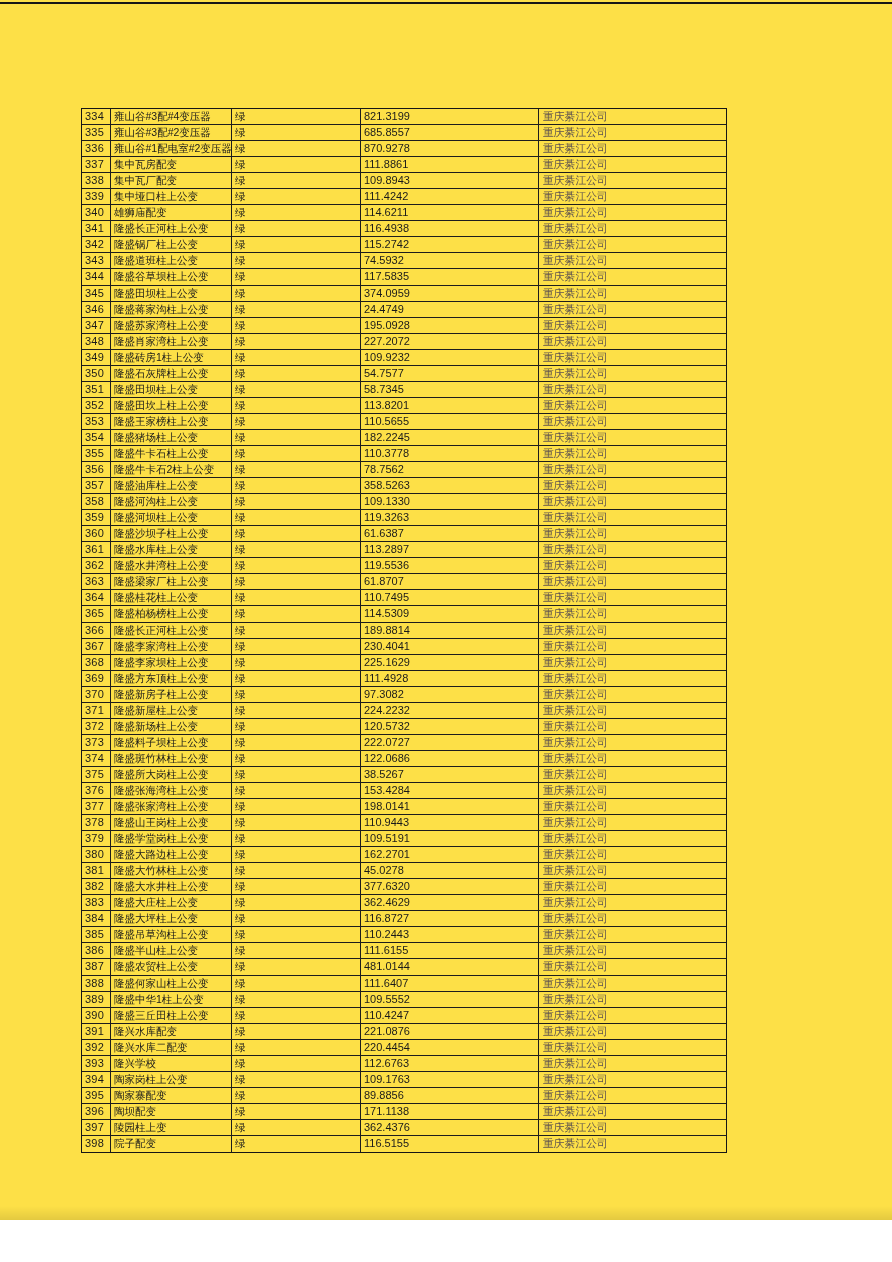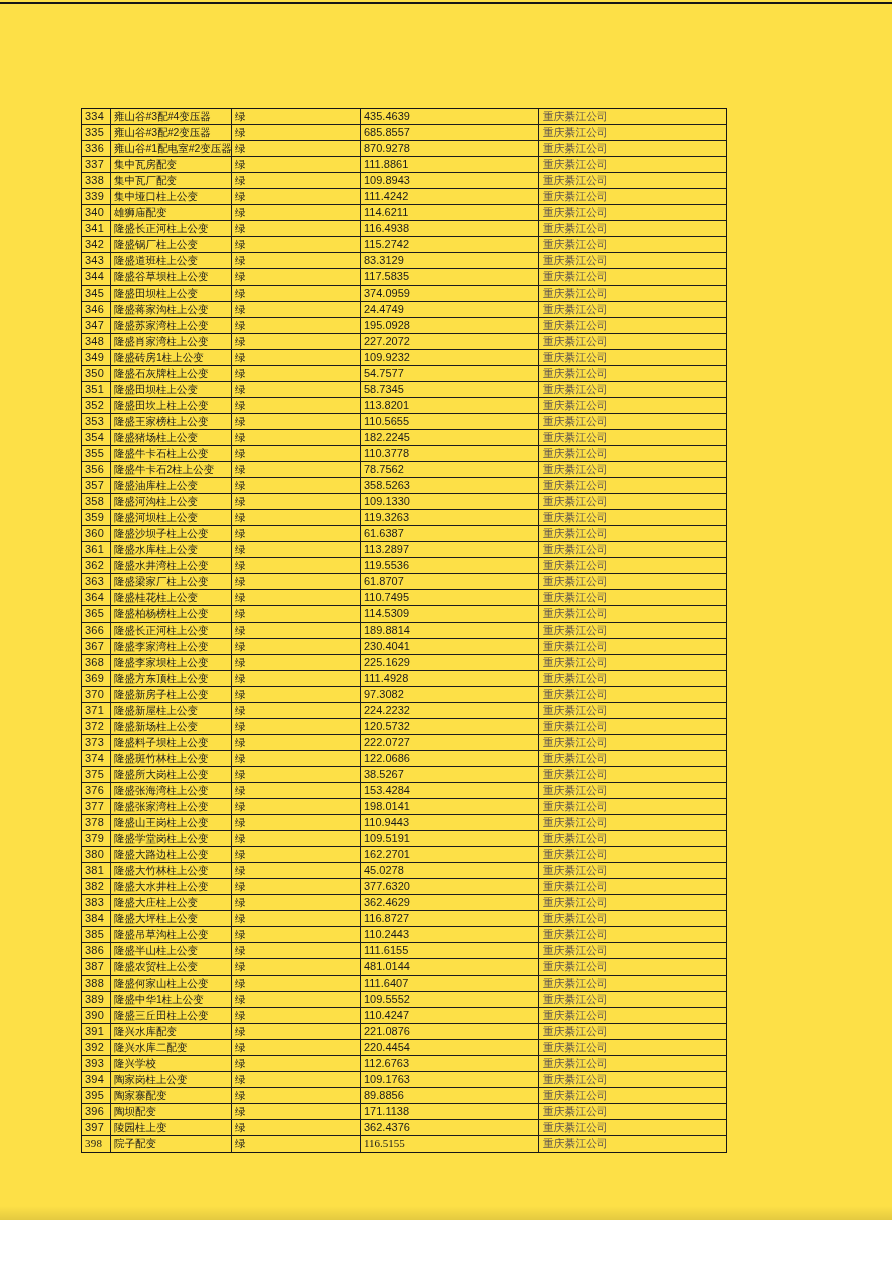--- a/index.html
+++ b/index.html
@@ -40,21 +40,21 @@
     box-sizing: border-box;
     border: 1px solid #161616;
     color: #1a1a1a;
   }
   .row {
     display: flex;
     height: 16.05px;
     box-sizing: border-box;
     border-bottom: 1px solid #1d1d1d;
   }
-  .row.last { border-bottom: none; font-family: Liberation Serif, serif; }
+  .row.last { border-bottom: none; }
   .cell {
     box-sizing: border-box;
     border-right: 1px solid #1d1d1d;
     padding: 0 0 0 3px;
     font-size: 11px;
     line-height: 15.2px;
     white-space: nowrap;
     overflow: visible;
     color: #1a1a1a;
   }
@@ -73,21 +73,21 @@
 </head>
 <body>
 
 <div class="page">
   <div class="top-rule" style="background: rgb(22, 22, 22);"></div>
   <div class="sheet-table" id="sheet-table">
   <div class="row">
     <div class="cell c-num">334</div>
     <div class="cell c-name">雍山谷#3配#4变压器</div>
     <div class="cell c-status">绿</div>
-    <div class="cell c-value">435.4639</div>
+    <div class="cell c-value">821.3199</div>
     <div class="cell c-company">重庆綦江公司</div>
   </div>
 
   <div class="row">
     <div class="cell c-num">335</div>
     <div class="cell c-name">雍山谷#3配#2变压器</div>
     <div class="cell c-status">绿</div>
     <div class="cell c-value">685.8557</div>
     <div class="cell c-company">重庆綦江公司</div>
   </div>
@@ -145,21 +145,21 @@
     <div class="cell c-name">隆盛锅厂柱上公变</div>
     <div class="cell c-status">绿</div>
     <div class="cell c-value">115.2742</div>
     <div class="cell c-company">重庆綦江公司</div>
   </div>
 
   <div class="row">
     <div class="cell c-num">343</div>
     <div class="cell c-name">隆盛道班柱上公变</div>
     <div class="cell c-status">绿</div>
-    <div class="cell c-value">83.3129</div>
+    <div class="cell c-value">74.5932</div>
     <div class="cell c-company">重庆綦江公司</div>
   </div>
 
   <div class="row">
     <div class="cell c-num">344</div>
     <div class="cell c-name">隆盛谷草坝柱上公变</div>
     <div class="cell c-status">绿</div>
     <div class="cell c-value">117.5835</div>
     <div class="cell c-company">重庆綦江公司</div>
   </div>

